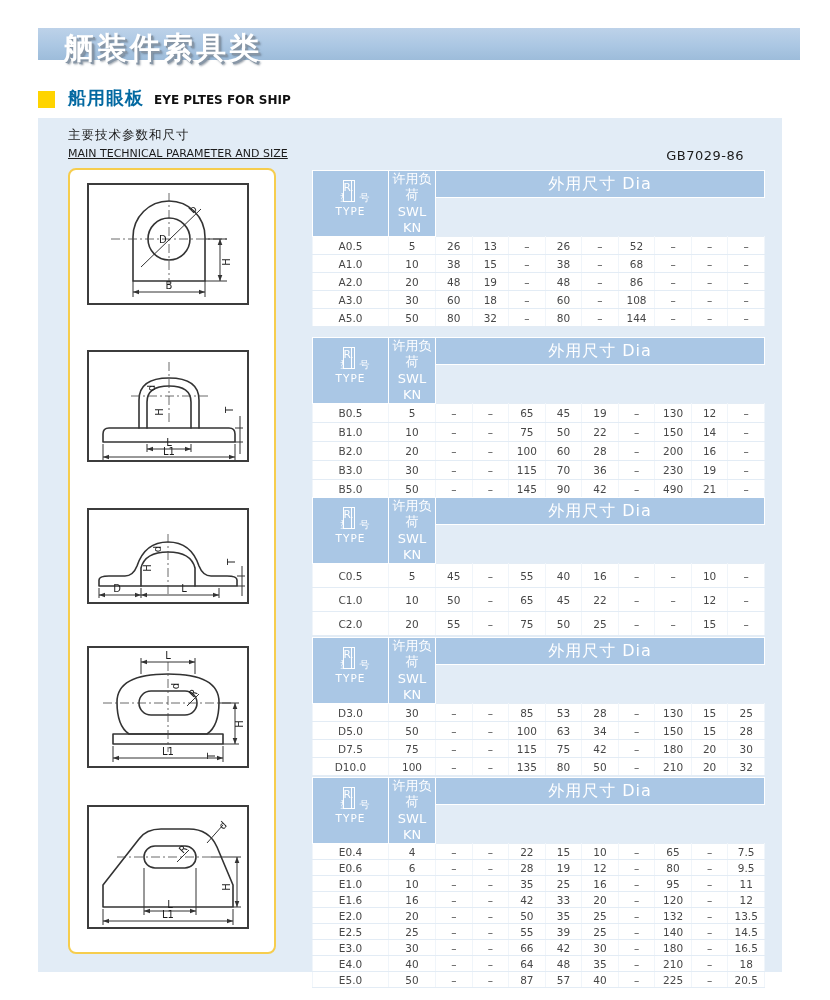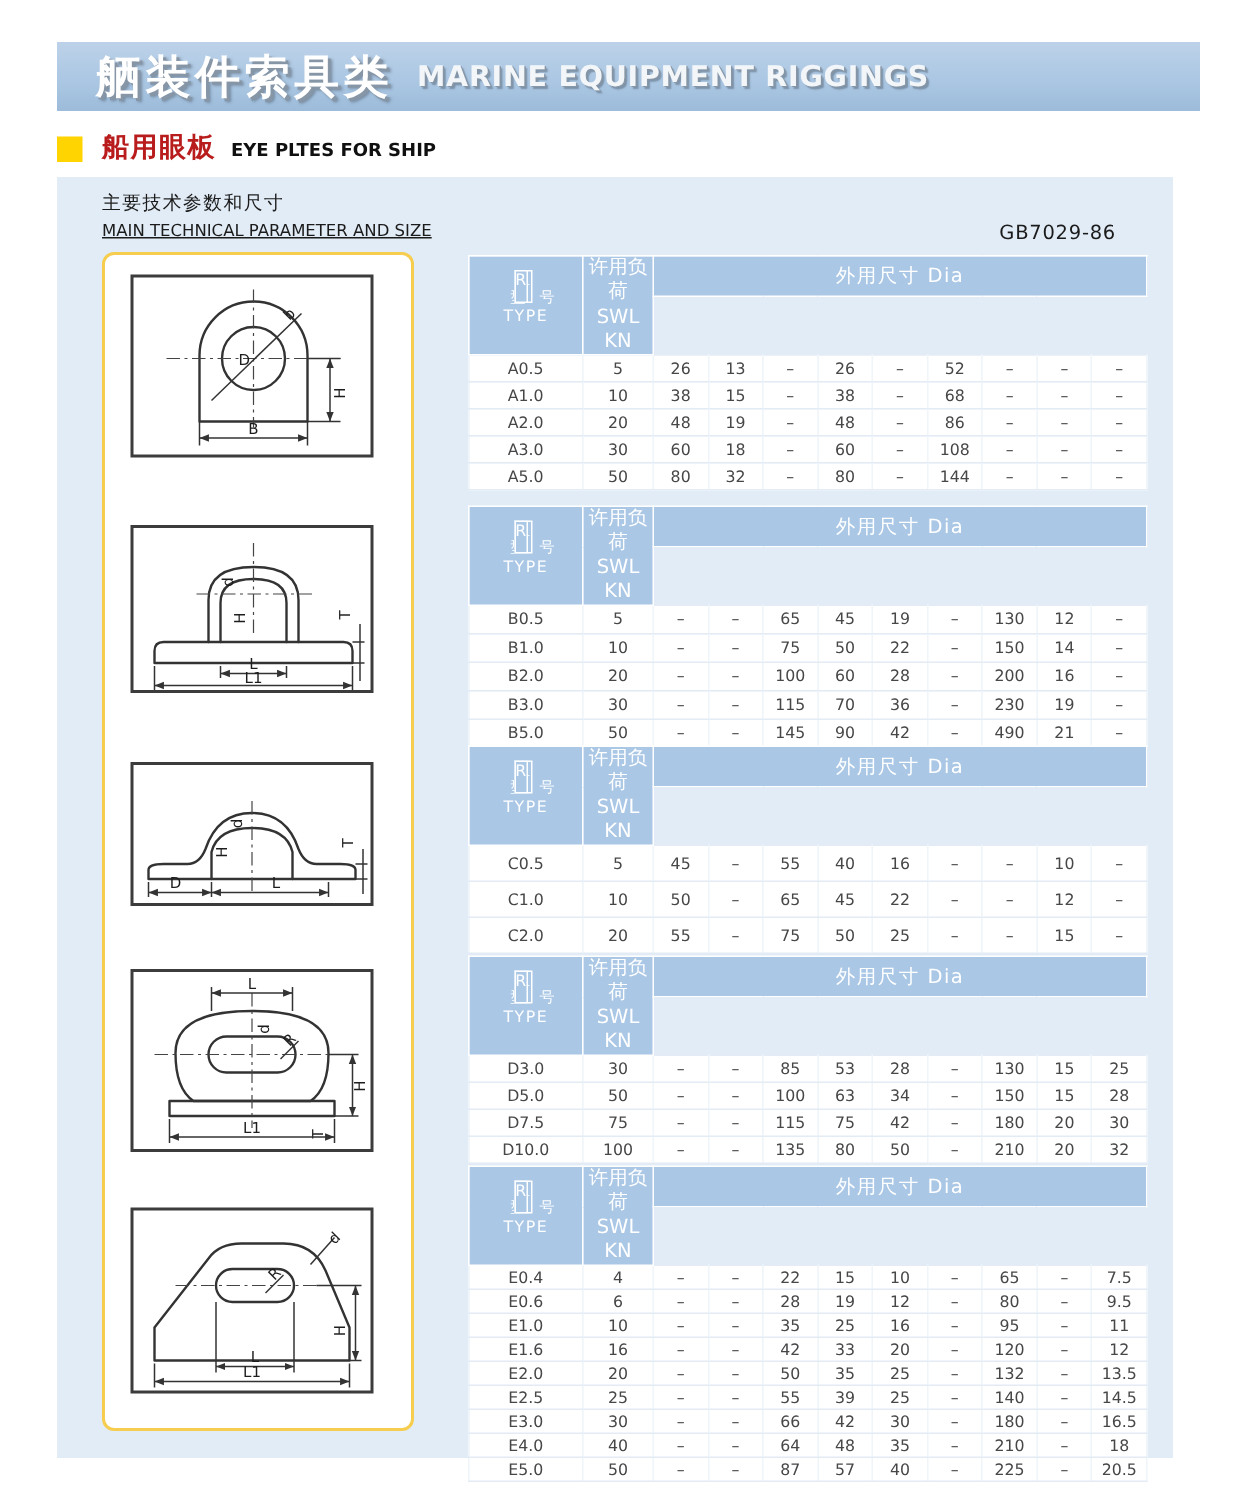--- a/index.html
+++ b/index.html
@@ -3,38 +3,38 @@
 <meta charset="utf-8">
 <style>
   html,body{margin:0;padding:0;}
   body{
     width:830px;height:1000px;position:relative;background:#ffffff;
     font-family:"DejaVu Sans","Liberation Sans",sans-serif;
     -webkit-font-smoothing:antialiased;
   }
   
   .band{
-    position:absolute;left:38px;top:28px;width:762px;height:46px;
+    position:absolute;left:38px;top:28px;width:762px;height:32px;
     background:linear-gradient(180deg,#bdd2e9 0%,#abc7e3 55%,#9dbcda 100%);
-    display:flex;align-items:center;padding-left:26px;box-sizing:border-box;
+    display:flex;align-items:flex-start;padding-left:26px;box-sizing:border-box;
   }
   .band .zh{
     font-size:30px;font-weight:bold;color:#ffffff;letter-spacing:3px;
     text-shadow:2px 2px 0 #8796a6,3px 3px 2px rgba(80,95,112,.55);
     white-space:nowrap;
   }
   .band .en{
     font-size:19px;font-weight:bold;color:#f3f6f9;margin-left:16px;letter-spacing:.5px;
     text-shadow:1px 1px 0 #8796a6,2px 2px 1px rgba(80,95,112,.5);
     white-space:nowrap;
   }
   
   .bullet{position:absolute;left:38px;top:91px;width:17px;height:17px;background:#ffd400;}
   .sec{position:absolute;left:68px;top:86px;display:flex;align-items:baseline;}
-  .sec .zh{font-size:18px;font-weight:bold;color:#b91c1c;letter-spacing:1px;}
+  .sec .zh{font-size:18px;font-weight:bold;color:#0369a1;letter-spacing:1px;}
   .sec .en{font-size:12px;font-weight:bold;color:#101010;margin-left:10px;}
   
   .panel{position:absolute;left:38px;top:118px;width:744px;height:854px;background:#e2ecf6;}
   .sub{position:absolute;left:30px;top:9px;}
   .sub .zh{font-size:12.5px;color:#1b1b1b;letter-spacing:1px;}
   .sub .en{font-size:11px;color:#1b1b1b;margin-top:3px;text-decoration:underline;}
   .standard{position:absolute;top:30px;right:38px;font-size:13px;color:#1b1b1b;letter-spacing:.5px;}
   
   .draw-box{
     position:absolute;left:30px;top:50px;width:204px;height:782px;
@@ -51,21 +51,21 @@
   .lbl{font-size:10px;fill:#1d1d1d;font-family:"DejaVu Sans","Liberation Sans",sans-serif;}
   
   .tables{position:absolute;left:274px;top:0;width:453px;}
   table.spec{border-collapse:collapse;width:453px;table-layout:fixed;position:absolute;left:0;background:transparent;}
   .t-a{top:52px;} .t-b{top:219px;} .t-c{top:379px;} .t-d{top:519px;} .t-e{top:659px;}
   table.spec col.c-type{width:76px;} table.spec col.c-swl{width:47px;}
   table.spec th{
     background:#aac7e5;color:#ffffff;font-weight:normal;border:1.5px solid #ffffff;
     text-align:center;vertical-align:middle;padding:0;
   }
-  th.g{height:26px;font-size:13px;letter-spacing:1px;}
+  th.g{height:26px;font-size:16px;letter-spacing:1px;}
   th.sub{height:20px;font-size:10.5px;background:#b2cde9;}
   th.tt .l1{font-size:10px;letter-spacing:3px;margin-left:12px;}
   th.tt .l2{font-size:10.5px;letter-spacing:1px;}
   th.sw div{font-size:13px;line-height:1.25;}
   table.spec td{
     background:#ffffff;border-top:1px solid #e3ecf5;border-bottom:1px solid #e3ecf5;
     border-left:1px solid #f0f5fa;border-right:1px solid #f0f5fa;
     text-align:center;color:#474747;font-size:10.5px;padding:0;
   }
   .t-a td{height:17px;} .t-b td{height:18px;} .t-c td{height:23px;} .t-d td{height:17px;} .t-e td{height:15px;}
@@ -76,21 +76,20 @@
 <svg width="0" height="0" style="position:absolute">
   <defs>
     <marker id="arr" viewBox="0 0 10 10" refX="9" refY="5" markerWidth="7" markerHeight="7" orient="auto-start-reverse">
       <path d="M0,1.5 L9,5 L0,8.5 z" fill="#333"></path>
     </marker>
   </defs>
 </svg>
 
 <div class="band">
   <span class="zh">舾装件索具类</span>
-  <span class="en">MARINE EQUIPMENT RIGGINGS</span>
 </div>
 
 <div class="bullet"></div>
 <div class="sec">
   <span class="zh">船用眼板</span>
   <span class="en">EYE PLTES FOR SHIP</span>
 </div>
 
 <div class="panel">
 

